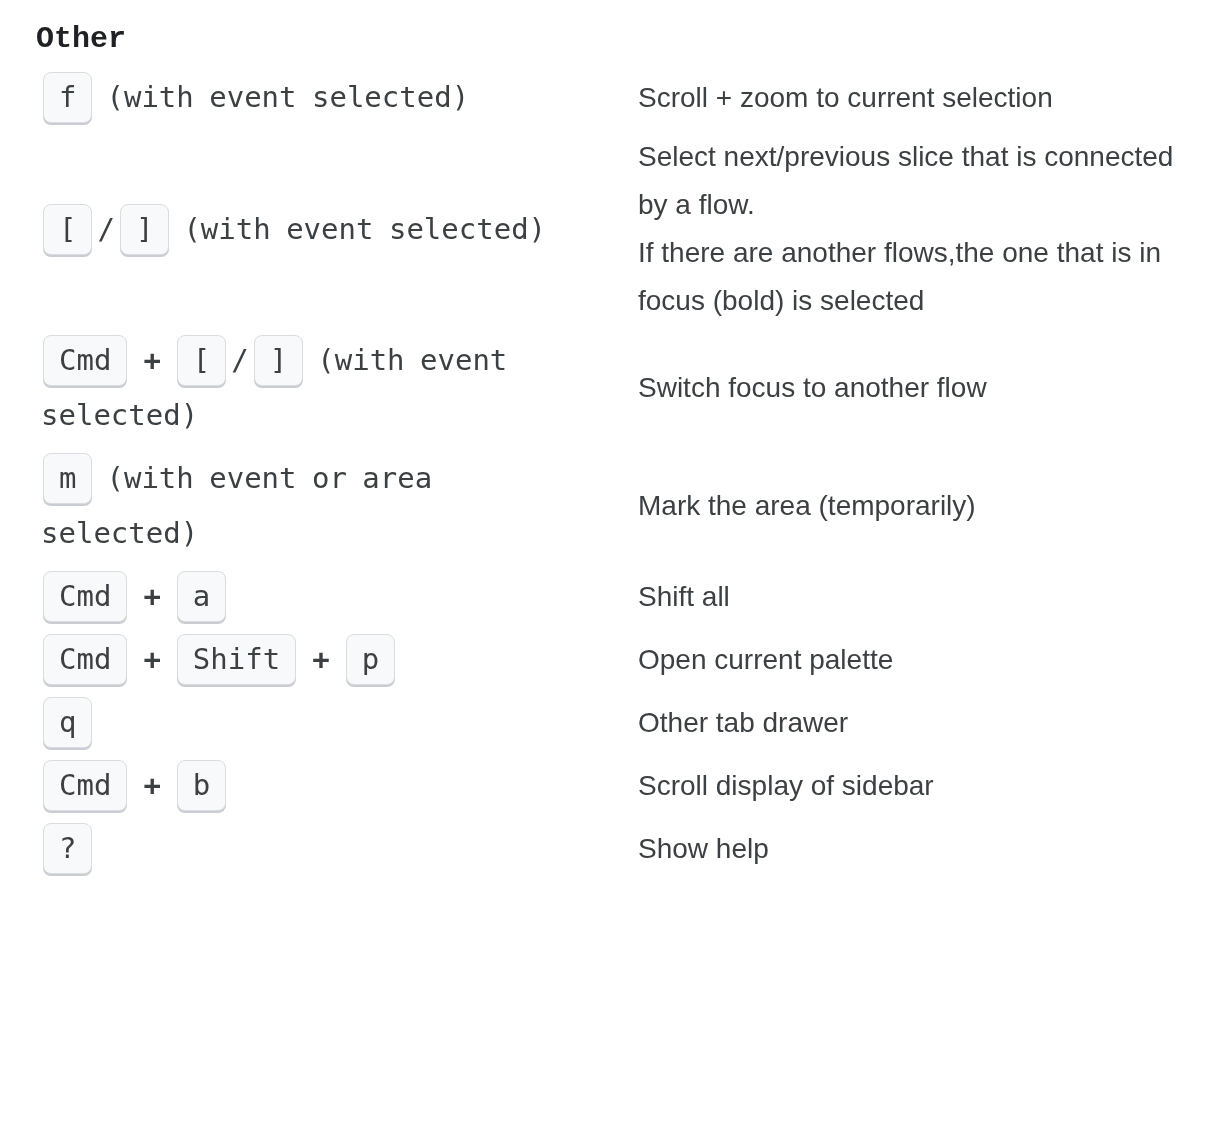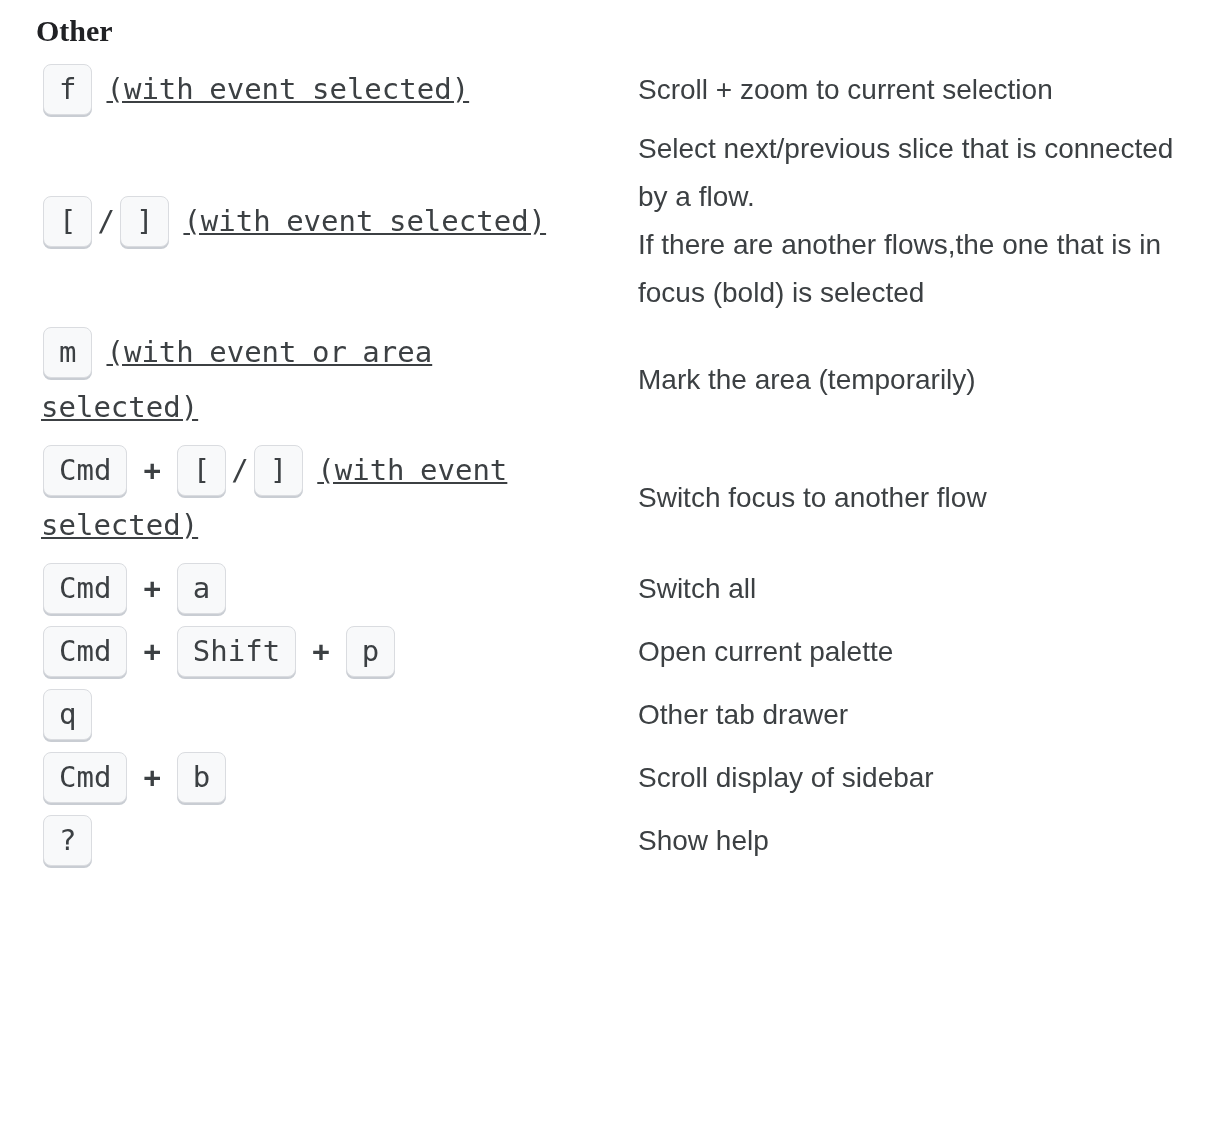--- a/index.html
+++ b/index.html
@@ -11,26 +11,26 @@
     width: 1208px;
     height: 1132px;
     overflow: hidden;
     font-family: "Liberation Sans", sans-serif;
     color: var(--desc-text, #3c4043);
   }
   .container {
     padding: 14px 0 0 36px;
   }
   h2.section-heading {
-    margin: 0 0 10px 0;
+    margin: 8px 0 10px 0;
     font-size: 30px;
     line-height: 34px;
     font-weight: bold;
     color: var(--heading-text, #202124);
-    font-family: Liberation Serif, serif;
+    font-family: Liberation Mono, monospace;
   }
   table.shortcut-table {
     border-collapse: collapse;
     table-layout: fixed;
     width: 1172px;
   }
   td {
     vertical-align: middle;
   }
   td.keys {
@@ -73,51 +73,50 @@
     font-family: "DejaVu Sans Mono", monospace;
   }
   span.slash {
     display: inline-block;
     margin: 0 3px;
     font-family: "DejaVu Sans Mono", monospace;
   }
   span.note {
     margin-left: 12px;
     font-family: "DejaVu Sans Mono", monospace;
-    text-decoration: underline;
   }
 </style>
 </head>
 <body style="background: rgb(255, 255, 255);">
 
 <div class="container">
   <h2 class="section-heading">Other</h2>
 
   <table class="shortcut-table">
     <tbody>
         <tr>
           <td class="keys"><kbd class="key">f</kbd><span class="note">(with event selected)</span></td>
           <td class="desc">Scroll + zoom to current selection</td>
         </tr>
         <tr>
           <td class="keys"><kbd class="key">[</kbd><span class="slash">/</span><kbd class="key">]</kbd><span class="note">(with event selected)</span></td>
           <td class="desc">Select next/previous slice that is connected by a flow.
 If there are another flows,the one that is in focus (bold) is selected</td>
         </tr>
         <tr>
+          <td class="keys"><kbd class="key">Cmd</kbd><span class="plus">+</span><kbd class="key">[</kbd><span class="slash">/</span><kbd class="key">]</kbd><span class="note">(with event selected)</span></td>
+          <td class="desc">Switch focus to another flow</td>
+        </tr>
+        <tr>
           <td class="keys"><kbd class="key">m</kbd><span class="note">(with event or area selected)</span></td>
           <td class="desc">Mark the area (temporarily)</td>
         </tr>
         <tr>
-          <td class="keys"><kbd class="key">Cmd</kbd><span class="plus">+</span><kbd class="key">[</kbd><span class="slash">/</span><kbd class="key">]</kbd><span class="note">(with event selected)</span></td>
-          <td class="desc">Switch focus to another flow</td>
-        </tr>
-        <tr>
           <td class="keys"><kbd class="key">Cmd</kbd><span class="plus">+</span><kbd class="key">a</kbd></td>
-          <td class="desc">Switch all</td>
+          <td class="desc">Shift all</td>
         </tr>
         <tr>
           <td class="keys"><kbd class="key">Cmd</kbd><span class="plus">+</span><kbd class="key">Shift</kbd><span class="plus">+</span><kbd class="key">p</kbd></td>
           <td class="desc">Open current palette</td>
         </tr>
         <tr>
           <td class="keys"><kbd class="key">q</kbd></td>
           <td class="desc">Other tab drawer</td>
         </tr>
         <tr>

